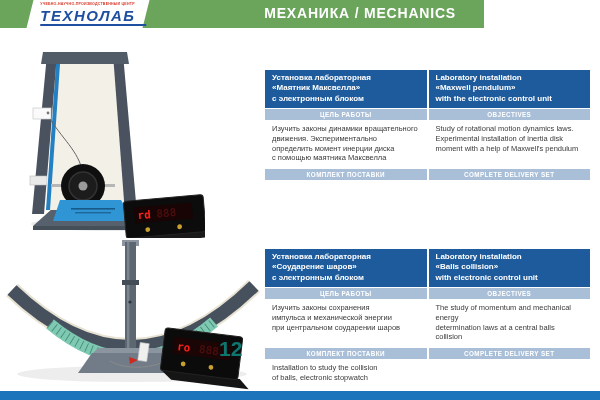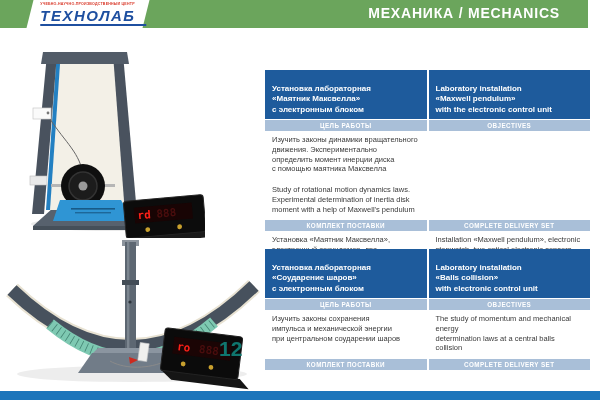--- a/index.html
+++ b/index.html
@@ -4,21 +4,21 @@
 <style>
   html,body { margin:0; padding:0; background:#888; }
   .page {
     position:relative; width:600px; height:400px; margin:0 auto;
     background:#ffffff; overflow:hidden;
     font-family:"Liberation Sans", sans-serif;
   }
 
   
   .header-band {
-    position:absolute; top:0; left:0; width:588px; height:28px;
+    position:absolute; top:0; left:0; width:484px; height:28px;
     background:#6BA55C;
   }
   .logo-plate {
     position:absolute; top:0; left:30px; width:116px; height:28px;
     background:#ffffff; transform:skewX(-14deg);
   }
   .logo-inner {
     transform:skewX(14deg); padding:2px 0 0 10px; white-space:nowrap;
   }
   .logo-subtext {
@@ -40,35 +40,35 @@
     position:absolute; left:0; bottom:0; width:600px; height:9px;
     background:#1C75BB;
   }
 
   
   .spec-table { position:absolute; left:265px; width:325px; }
   .spec-table .row { display:flex; gap:2px; }
   .cell { flex:1 1 0; min-width:0; }
   .title-cell {
     background:#1E5B9C; color:#ffffff; font-weight:bold;
-    font-size:8px; line-height:1.3; padding:14px 7px 4px 7px;
+    font-size:8px; line-height:1.3; padding:3px 7px 4px 7px;
     white-space:pre-line;
   }
   .sub-row { margin-top:1px; }
   .sub-cell {
     background:#A9BFD8; color:#ffffff; font-weight:bold;
     font-size:6.3px; letter-spacing:0.4px; text-align:center;
     padding:2px 0 2px 0;
   }
   .body-cell {
     background:#ffffff; color:#3a3a3a;
     font-size:7.5px; line-height:1.3; padding:4px 7px 5px 7px;
     white-space:pre-line;
   }
-  .body-row-1 { min-height:40px;flex-direction:column; }
+  .body-row-1 { min-height:40px; }
   .body-row-1b { min-height:30px; }
 
   
   .photo1 { position:absolute; left:25px; top:50px; width:180px; height:188px; }
   .photo2 { position:absolute; left:2px;  top:240px; width:262px; height:152px; }
   .page-number {
     position:absolute; left:219px; top:337px; z-index:5;
     color:#0f766e; font-size:21px; font-weight:600;
   }
   .led { font-family:"DejaVu Sans Mono", monospace; font-weight:bold; }
@@ -175,32 +175,26 @@
     <div class="row sub-row">
       <div class="cell sub-cell">ЦЕЛЬ РАБОТЫ</div>
       <div class="cell sub-cell">OBJECTIVES</div>
     </div>
     <div class="row body-row-1">
       <div class="cell body-cell">Изучить законы динамики вращательного
 движения. Экспериментально
 определить момент инерции диска
 с помощью маятника Максвелла</div>
       <div class="cell body-cell">Study of rotational motion dynamics laws.
-Experimental determination of inertia disk
+Experimental installation of inertia disk
 moment with a help of Maxwell's pendulum</div>
     </div>
     <div class="row sub-row">
       <div class="cell sub-cell">КОМПЛЕКТ ПОСТАВКИ</div>
       <div class="cell sub-cell">COMPLETE DELIVERY SET</div>
-    </div>
-    <div class="row">
-      <div class="cell body-cell">Установка «Маятник Максвелла»,
-электронный секундомер, два оптодатчика</div>
-      <div class="cell body-cell">Installation «Maxwell pendulum», electronic
-stopwatch, two optical electronic sensors</div>
     </div>
   </div>
 
   <div class="spec-table" style="top:249px">
     <div class="row">
       <div class="cell title-cell">Установка лабораторная
 «Соударение шаров»
 с электронным блоком</div>
       <div class="cell title-cell">Laboratory installation
 «Balls collision»
@@ -215,17 +209,19 @@
 импульса и механической энергии
 при центральном соударении шаров</div>
       <div class="cell body-cell">The study of momentum and mechanical energy
 determination laws at a central balls collision</div>
     </div>
     <div class="row sub-row">
       <div class="cell sub-cell">КОМПЛЕКТ ПОСТАВКИ</div>
       <div class="cell sub-cell">COMPLETE DELIVERY SET</div>
     </div>
     <div class="row">
+      <div class="cell body-cell">Installation to study the collision
+of balls, electronic stopwatch</div>
     </div>
   </div>
 
   <div class="footer-bar"></div>
 </div>
 
 </body></html>

